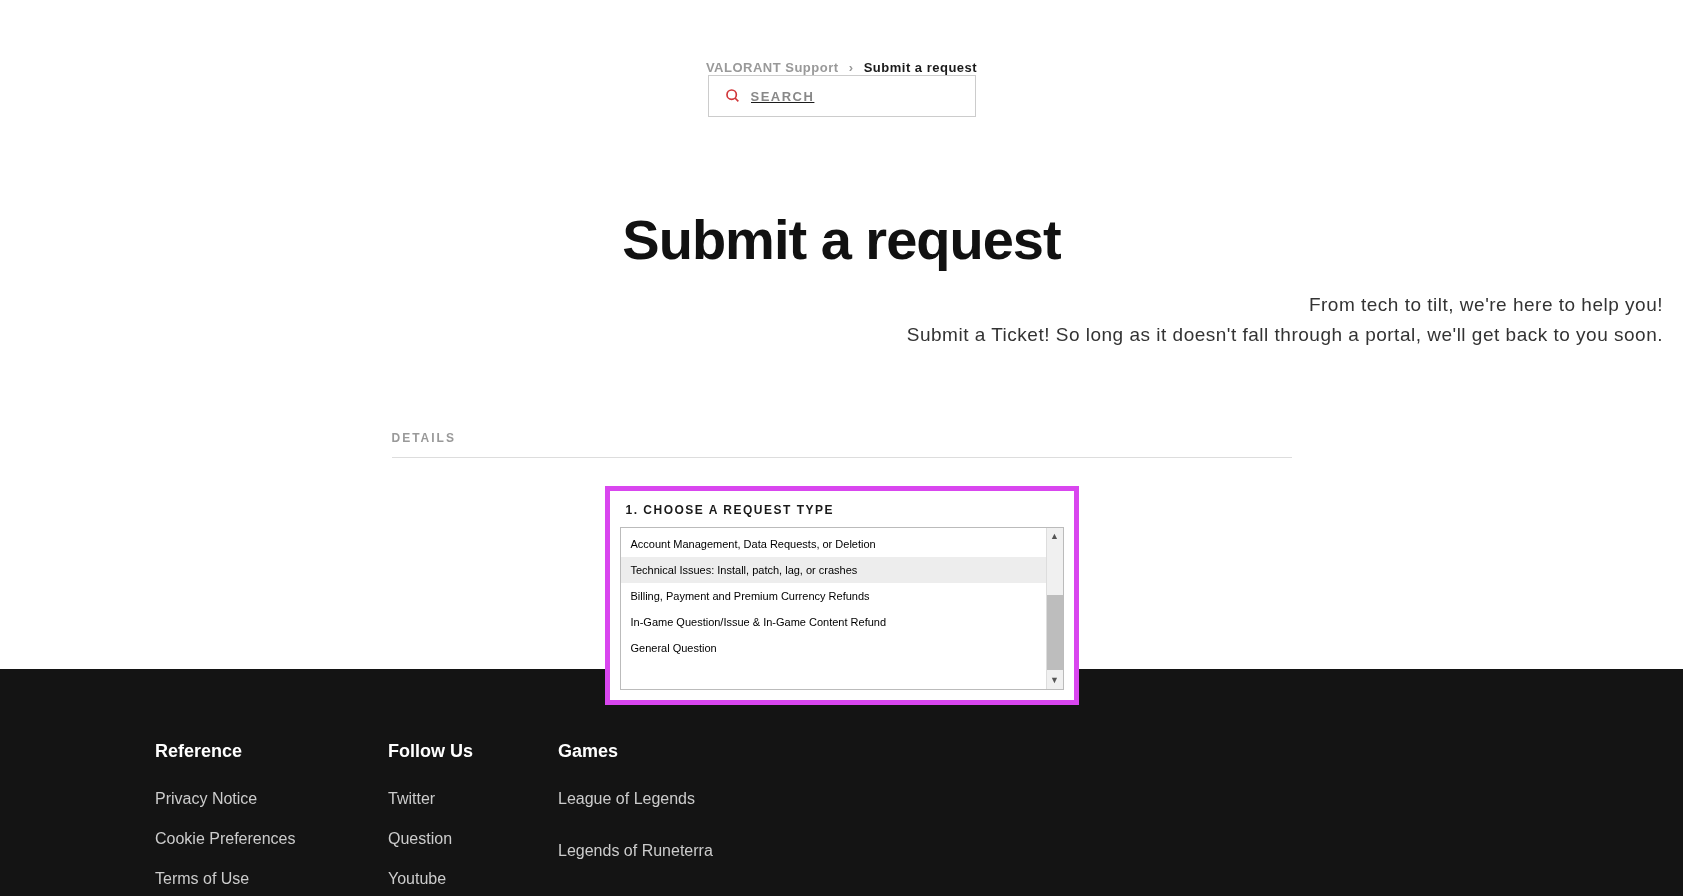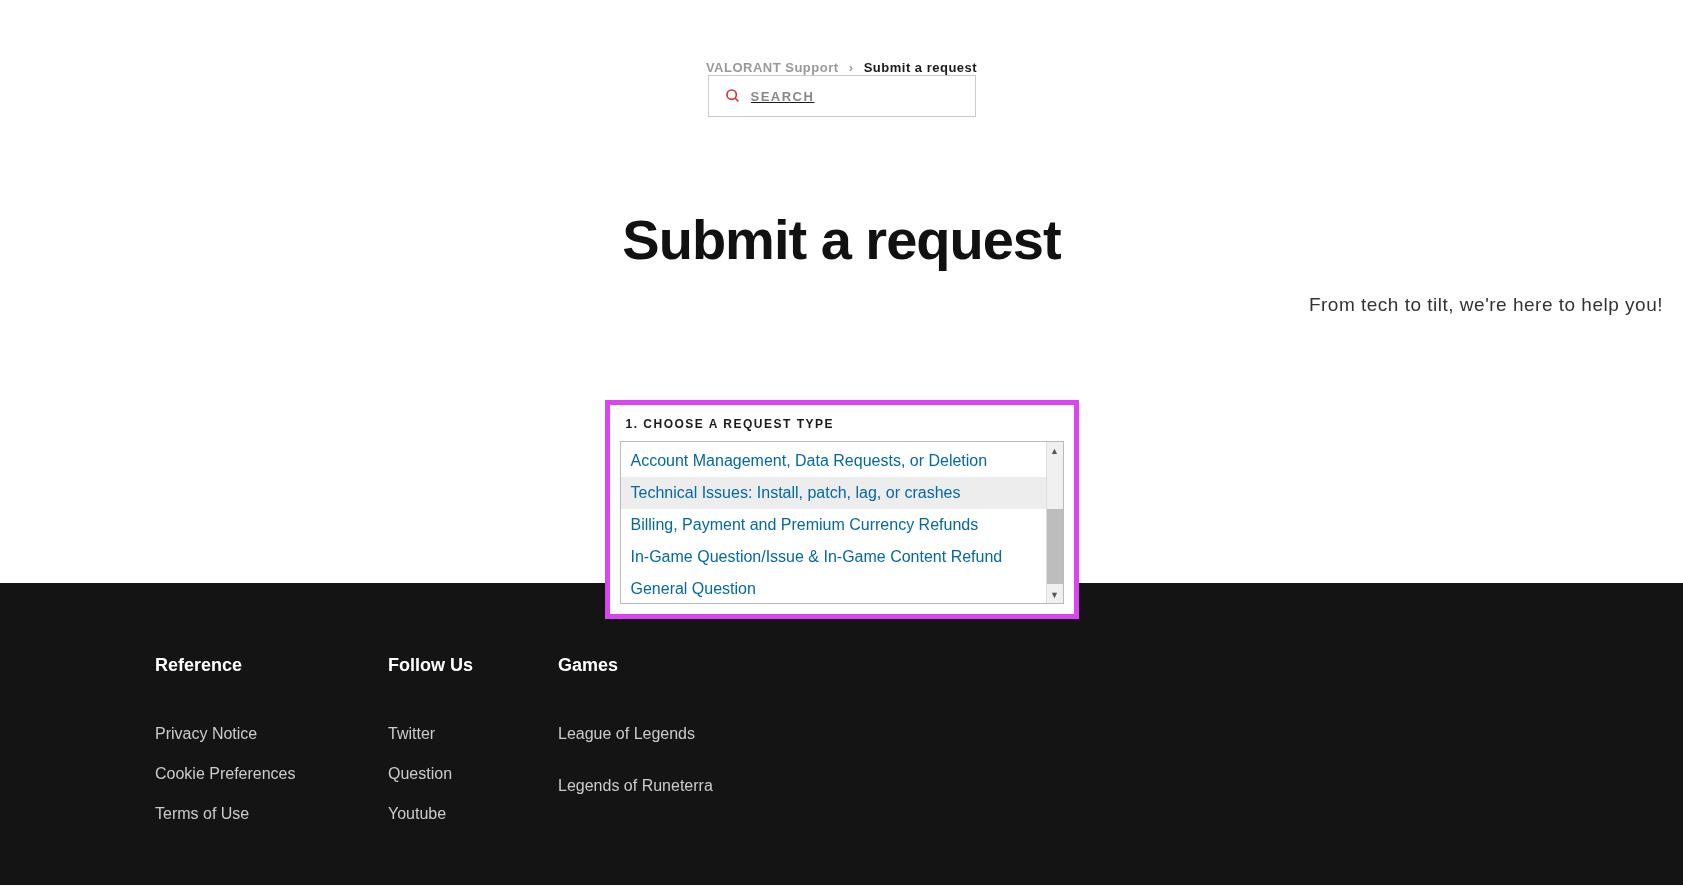--- a/index.html
+++ b/index.html
@@ -127,22 +127,22 @@
       position: relative;
       height: 163px;
       display: flex;
     }
     .dropdown-items {
       flex: 1;
       overflow: hidden;
     }
     .dropdown-item {
       padding: 7px 10px;
-      font-size: 16px;
-      color: #0369a1;
+      font-size: 11px;
+      color: #000000;
       cursor: pointer;
       white-space: nowrap;
       overflow: hidden;
     }
     .dropdown-item.cutoff {
       height: 3px;
       padding-top: 0;
       padding-bottom: 0;
       overflow: hidden;
       line-height: 0;
@@ -191,21 +191,21 @@
     .footer-col {
       padding-right: 30px;
     }
     .footer-col.col1 { width: 233px; }
     .footer-col.col2 { width: 170px; }
     .footer-col.col3 { width: 250px; }
     .footer-col h3 {
       font-size: 18px;
       font-weight: 700;
       color: #fff;
-      margin-bottom: 49px;
+      margin-bottom: 28px;
     }
     .footer-col a {
       display: block;
       color: #ccc;
       text-decoration: none;
       font-size: 16px;
       margin-bottom: 22px;
     }
     .footer-col.col3 a {
       margin-bottom: 34px;
@@ -230,24 +230,26 @@
         </svg>
       </span>
       <input type="text" placeholder="SEARCH" style="">
     </div>
   </div>
 
   <div class="hero">
     <h1>Submit a request</h1>
     <div class="subtitle">
       <span>From tech to tilt, we're here to help you!</span><br>
+      <span>Submit a Ticket! So long as it doesn't fall through a portal, we'll get back to you soon.</span>
     </div>
   </div>
 
   <div class="form-area">
+    <div class="details-label">DETAILS</div>
 
     <div class="request-box-wrapper">
       <div class="request-box">
         <div class="request-label">1. CHOOSE A REQUEST TYPE</div>
         <div class="dropdown-list">
           <div class="dropdown-items">
             <div class="dropdown-item cutoff">&nbsp;</div>
             <div class="dropdown-item">Account Management, Data Requests, or Deletion</div>
             <div class="dropdown-item highlighted">Technical Issues: Install, patch, lag, or crashes</div>
             <div class="dropdown-item">Billing, Payment and Premium Currency Refunds</div>

